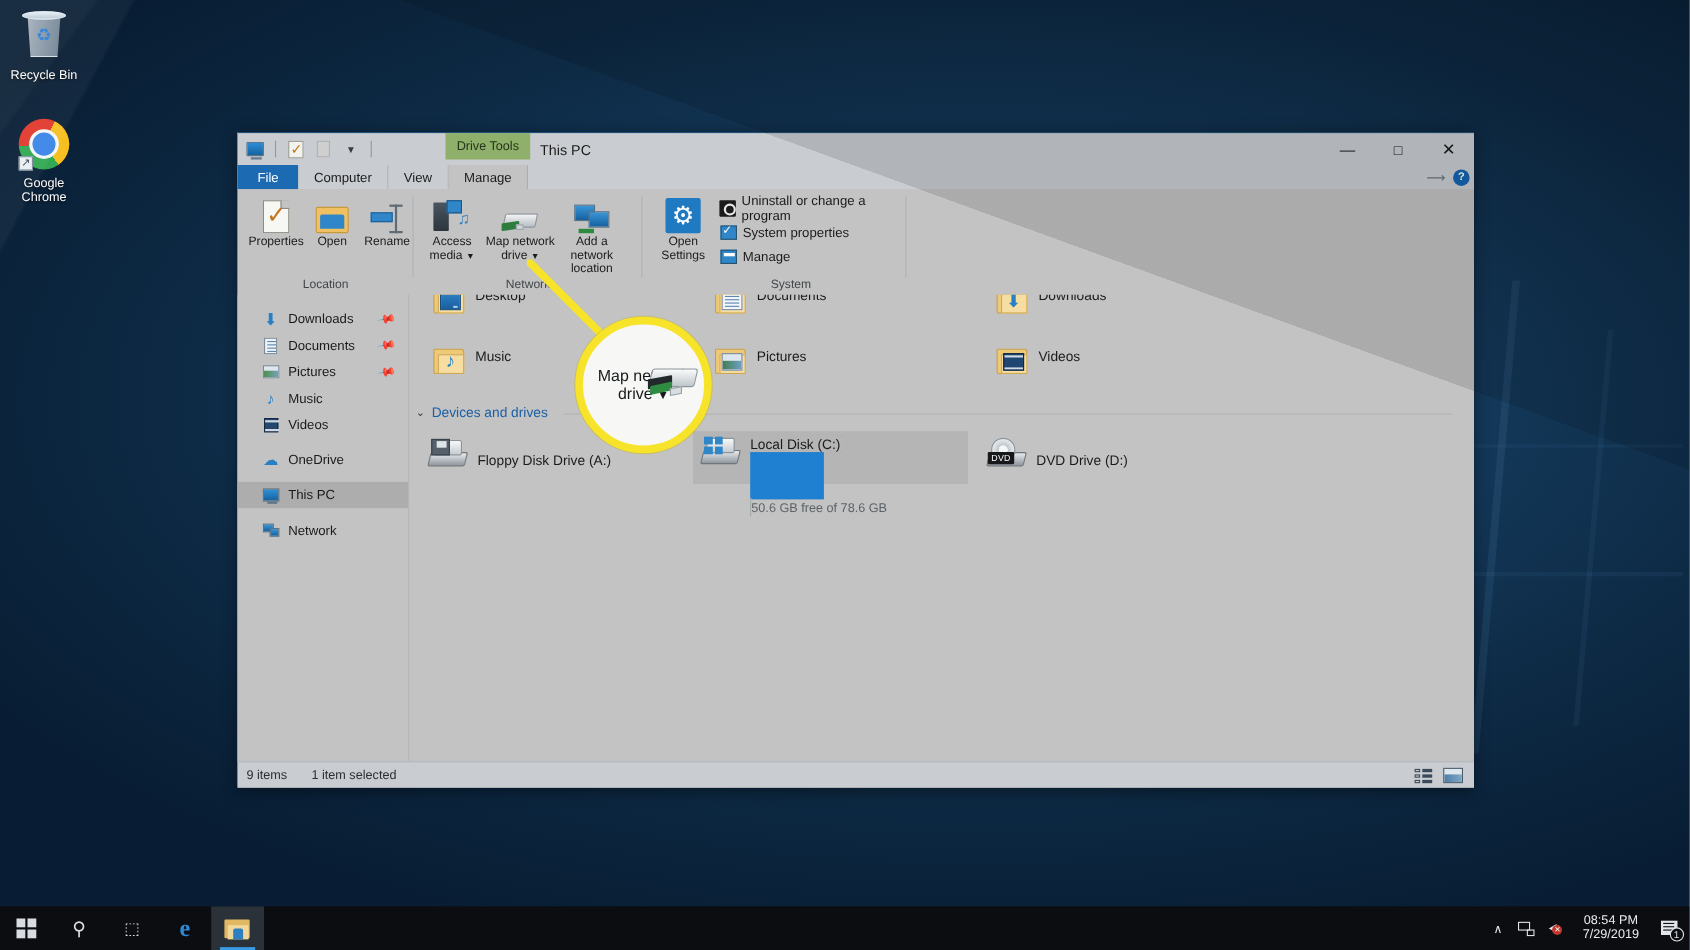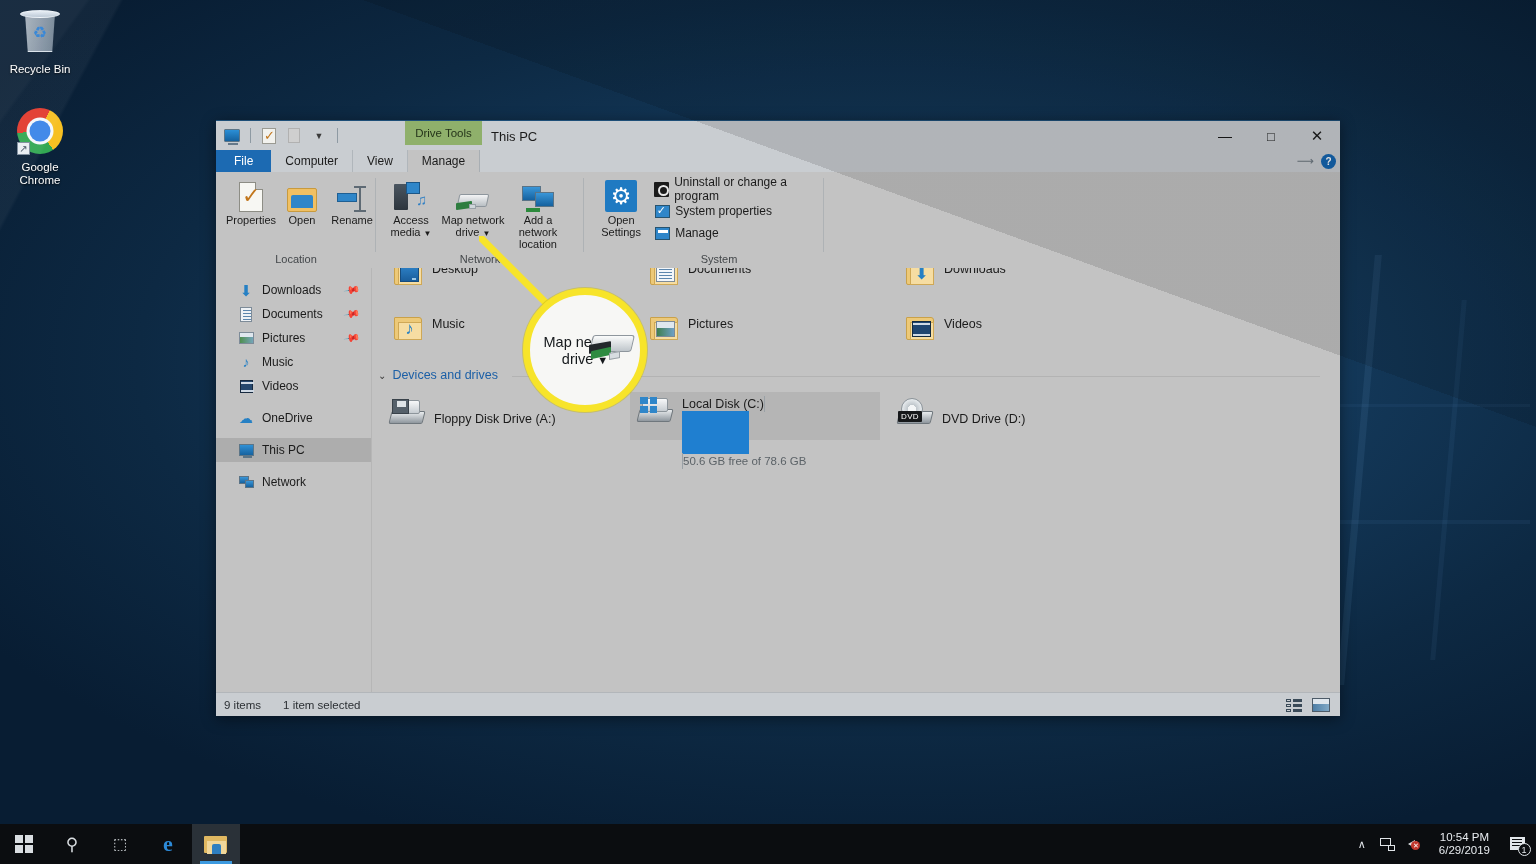--- a/index.html
+++ b/index.html
@@ -743,22 +743,22 @@
           </span>
       </span>
       <span class="tray-ico tray-vol">
         <span class="spk">
             <span class="cone"></span>
             <span class="box"></span>
             <span class="mute">✕</span>
           </span>
       </span>
       <span class="tray-clock">
-        <span>10:54 PM</span><br>
-        <span>6/29/2019</span>
+        <span>08:54 PM</span><br>
+        <span>7/29/2019</span>
       </span>
       <span class="tray-ico tray-notify">
         <span class="nbox">
           <span class="sh"></span>
           <span class="nbadge">1</span>
         </span>
       </span>
     </div>
   </div>
 </div>

